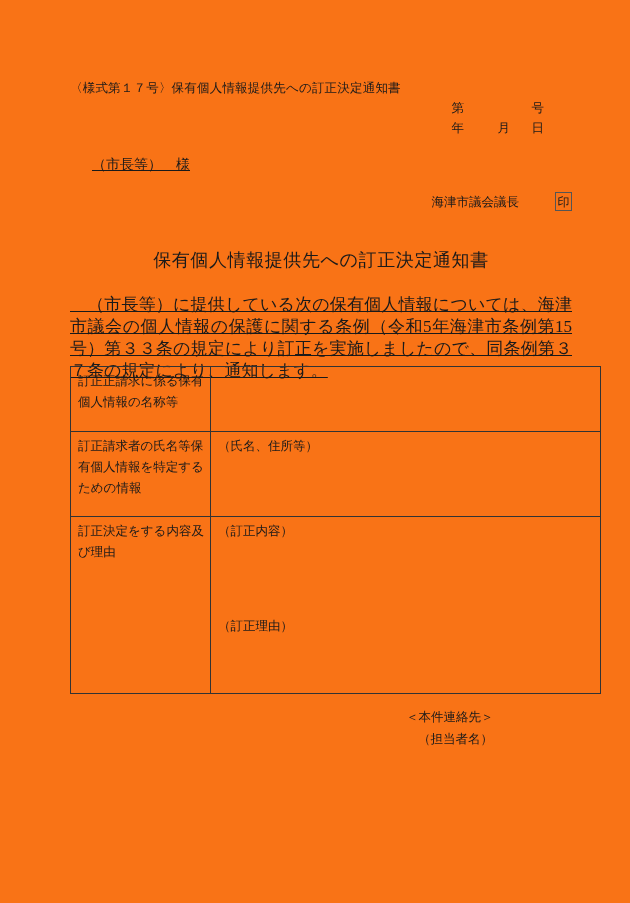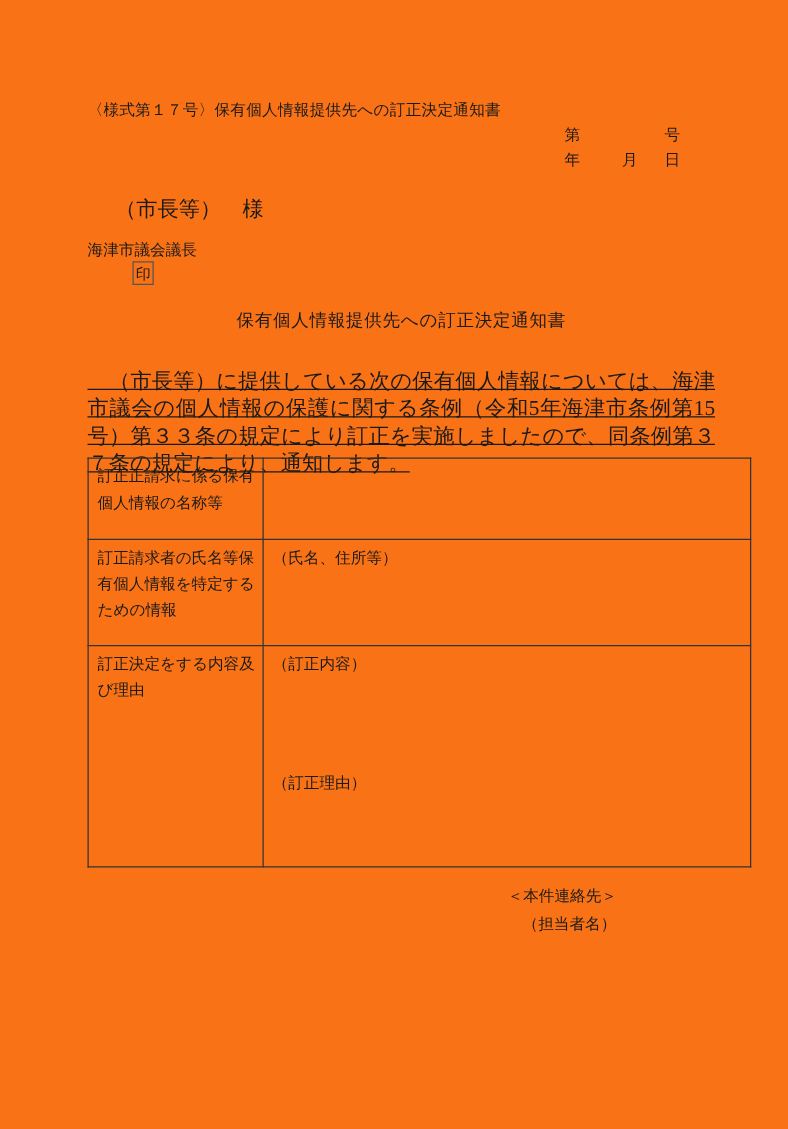--- a/index.html
+++ b/index.html
@@ -50,55 +50,55 @@
     white-space: pre;
   }
   .dn-row .lead { width: 42px; text-align: right; }
   .dn-row .mid  { width: 46px; text-align: right; }
   .dn-row .tail { width: 34px; text-align: right; }
 
   .addressee {
     position: absolute;
     left: 22px;
     top: 156px;
-    font-size: 17px;
+    font-size: 14px;
     white-space: pre;
+    text-decoration: underline;
   }
 
   .issuer-line {
     position: absolute;
     left: 0;
     top: 192px;
     width: 502px;
     font-size: 12.5px;
     display: flex;
-    align-items: flex-start;
+    align-items: flex-end;
     justify-content: flex-end;
-    flex-direction: column;
   }
   .issuer-name { white-space: nowrap; }
   .seal-box {
     display: inline-block;
     width: 17px;
     height: 19px;
     border: 1px solid #555;
     margin-left: 36px;
     font-size: 12px;
     line-height: 19px;
     text-align: center;
     box-sizing: border-box;
   }
 
   .doc-title {
     position: absolute;
     left: 0;
     top: 248px;
     width: 502px;
     text-align: center;
-    font-size: 14px;
+    font-size: 18px;
     letter-spacing: 0.6px;
   }
 
   
   .body-para {
     position: absolute;
     left: 0px;
     top: 294px;
     width: 502px;
     font-size: 17px;

